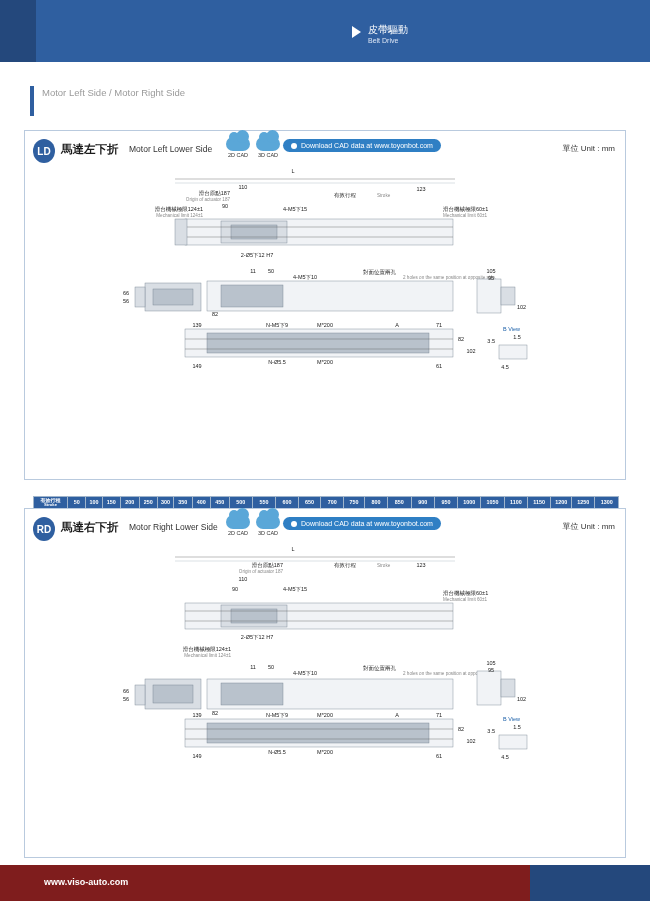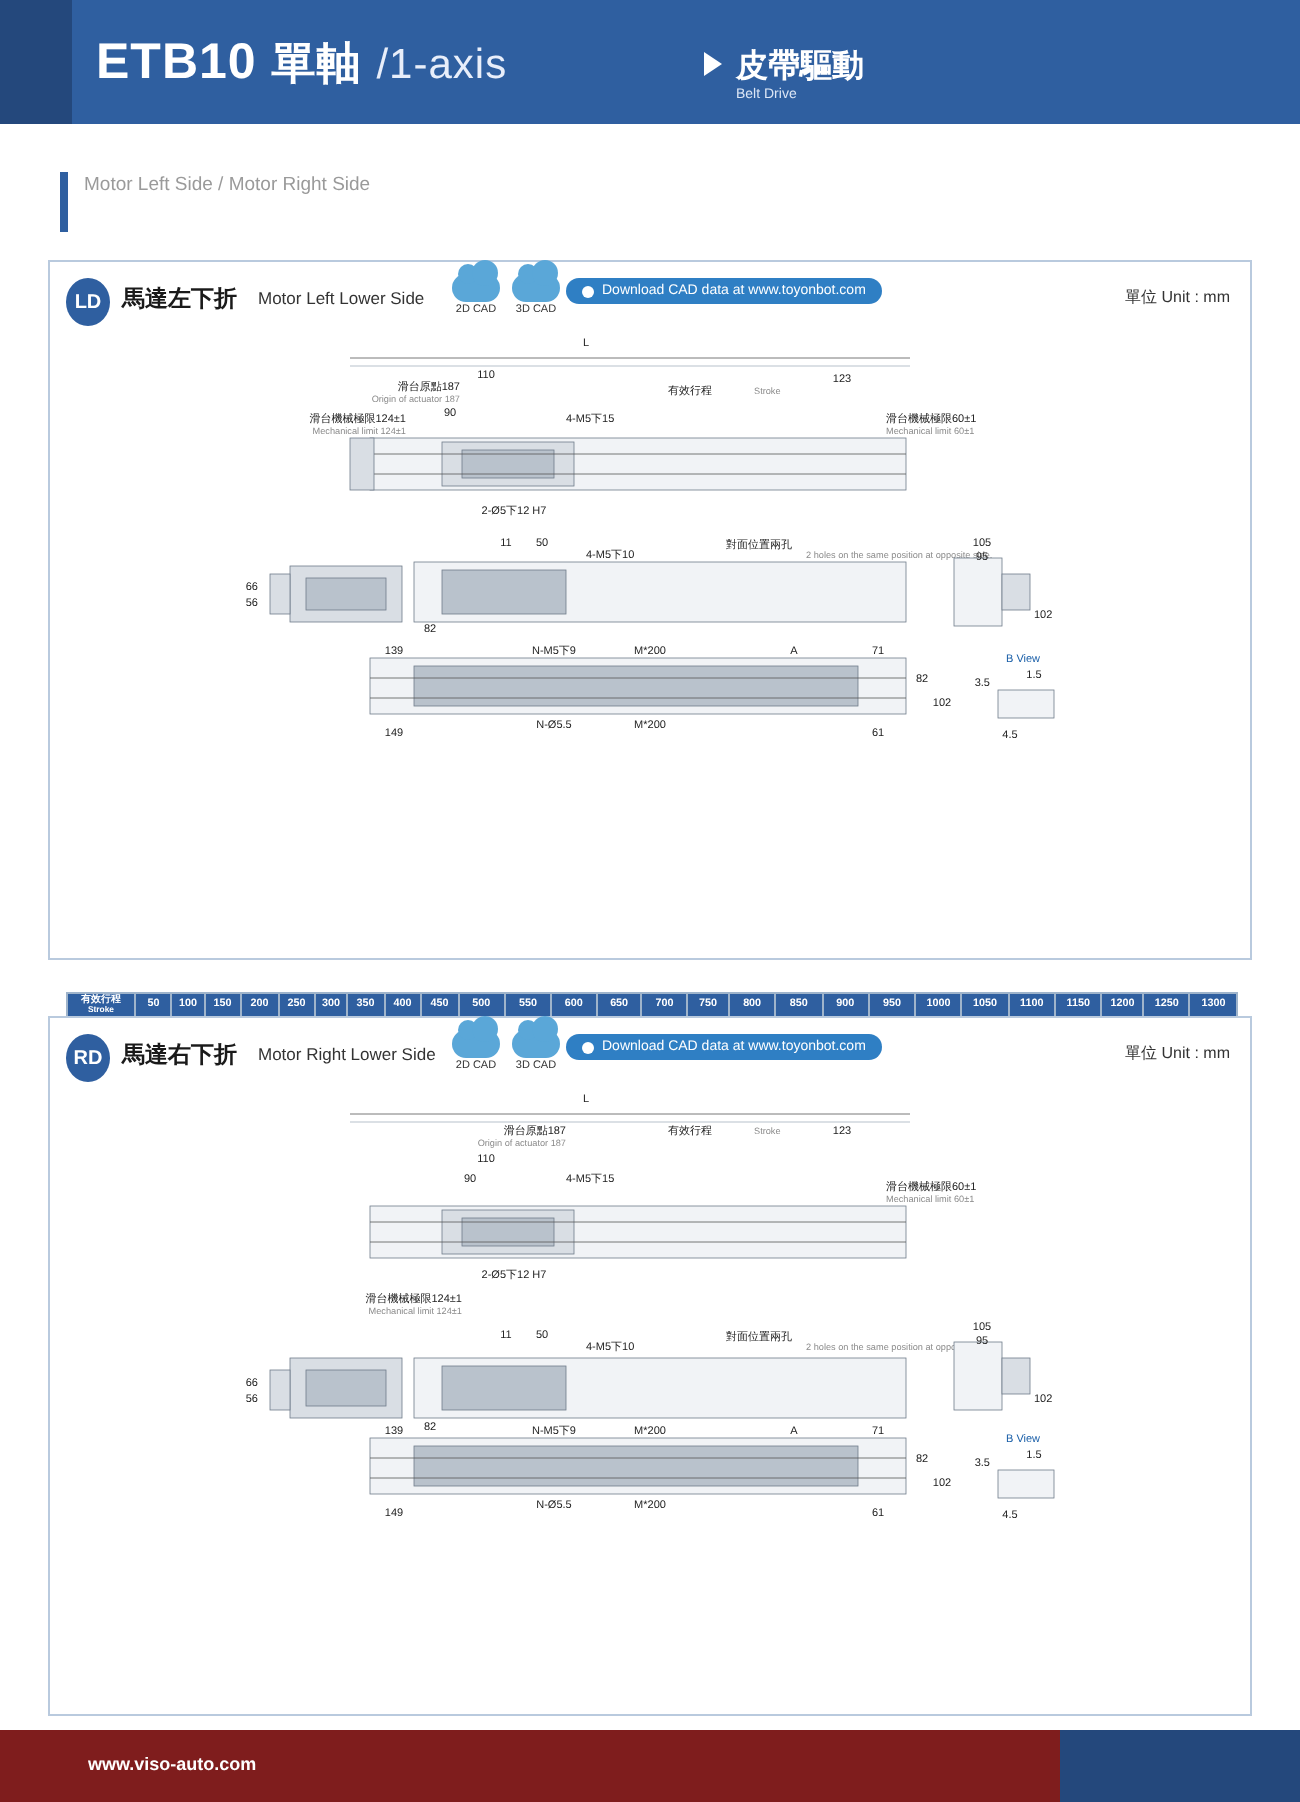--- a/index.html
+++ b/index.html
@@ -17,21 +17,21 @@
   .header .stripe { position:absolute; left:0; top:0; width:36px; height:62px; background:#24487c; }
   .header .title {
     position:absolute; left:48px; top:17px; color:#fff;
     font-size:25px; font-weight:bold; letter-spacing:0.5px;
   }
   .header .title .sub { font-weight:normal; font-size:21px; color:#e8eefa; }
   .header .title .cjk { font-size:22px; font-weight:bold; }
   .header .drive {
     position:absolute; left:368px; top:24px; color:#fff; font-size:11px; line-height:1.25;
   }
-  .header .drive .cn { font-size:16px; font-weight:bold;text-align:center; }
+  .header .drive .cn { font-size:10px; font-weight:normal;text-align:center; }
   .header .drive .en { font-size:7px; color:#dce6f5; }
   .header .tri {
     position:absolute; left:352px; top:26px; width:0; height:0;
     border-left:9px solid #ffffff; border-top:6px solid transparent; border-bottom:6px solid transparent;
   }
   .header .rightblock{ position:absolute; right:0; top:0; width:190px; height:62px; background:#2f5fa0; }
 
   
   .sectitle { position:absolute; left:30px; top:84px; }
   .sectitle .bar { position:absolute; left:0; top:2px; width:4px; height:30px; background:#2f5fa0; }
@@ -99,25 +99,20 @@
   .body-f { fill:#d9dee4; stroke:#6f7c8a; stroke-width:0.4; }
   .body-d { fill:#b9c2cc; stroke:#6f7c8a; stroke-width:0.4; }
   .body-w { fill:#f1f3f6; stroke:#6f7c8a; stroke-width:0.4; }
 </style>
 </head>
 <body>
 
 <div class="header">
   <div class="stripe"></div>
   <div class="rightblock"></div>
-  <div class="title">
-    <span>ETB10</span>
-    <span class="cjk">單軸</span>
-    <span class="sub">/1-axis</span>
-  </div>
   <div class="tri"></div>
   <div class="drive">
     <div class="cn">皮帶驅動</div>
     <div class="en">Belt Drive</div>
   </div>
 </div>
 
 <div class="sectitle">
   <div class="bar"></div>
   <div class="en">Motor Left Side / Motor Right Side</div>

